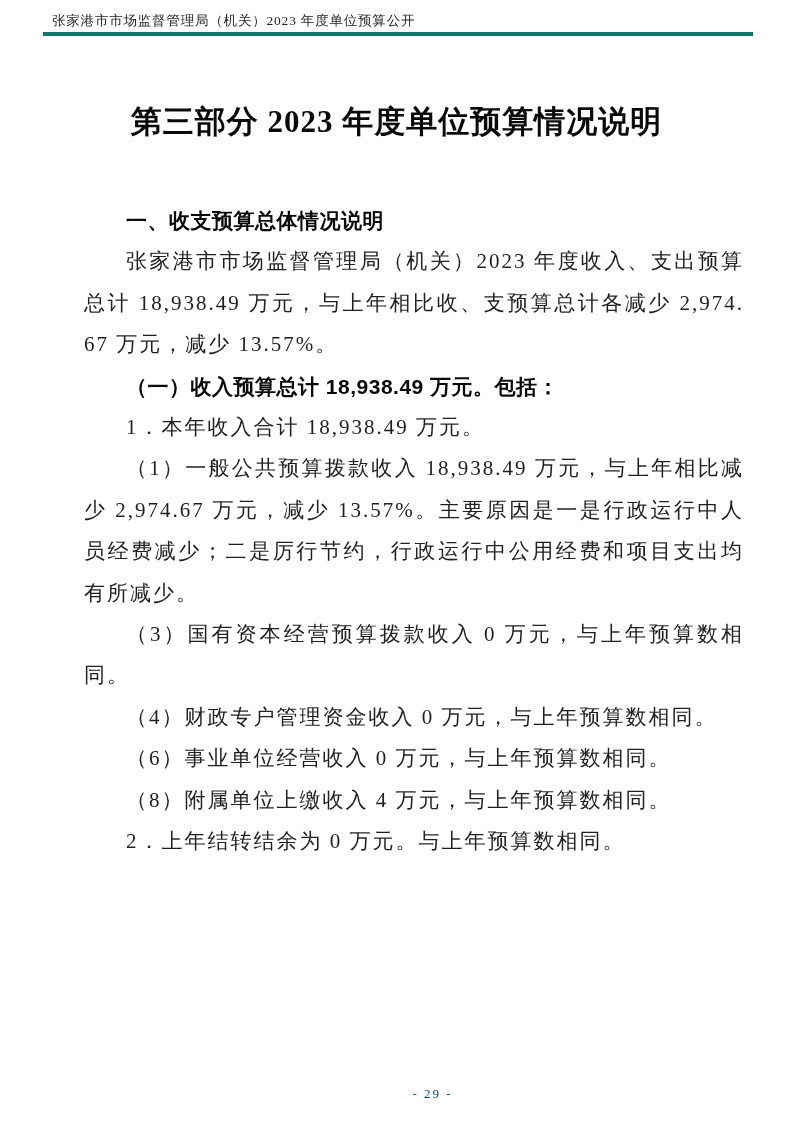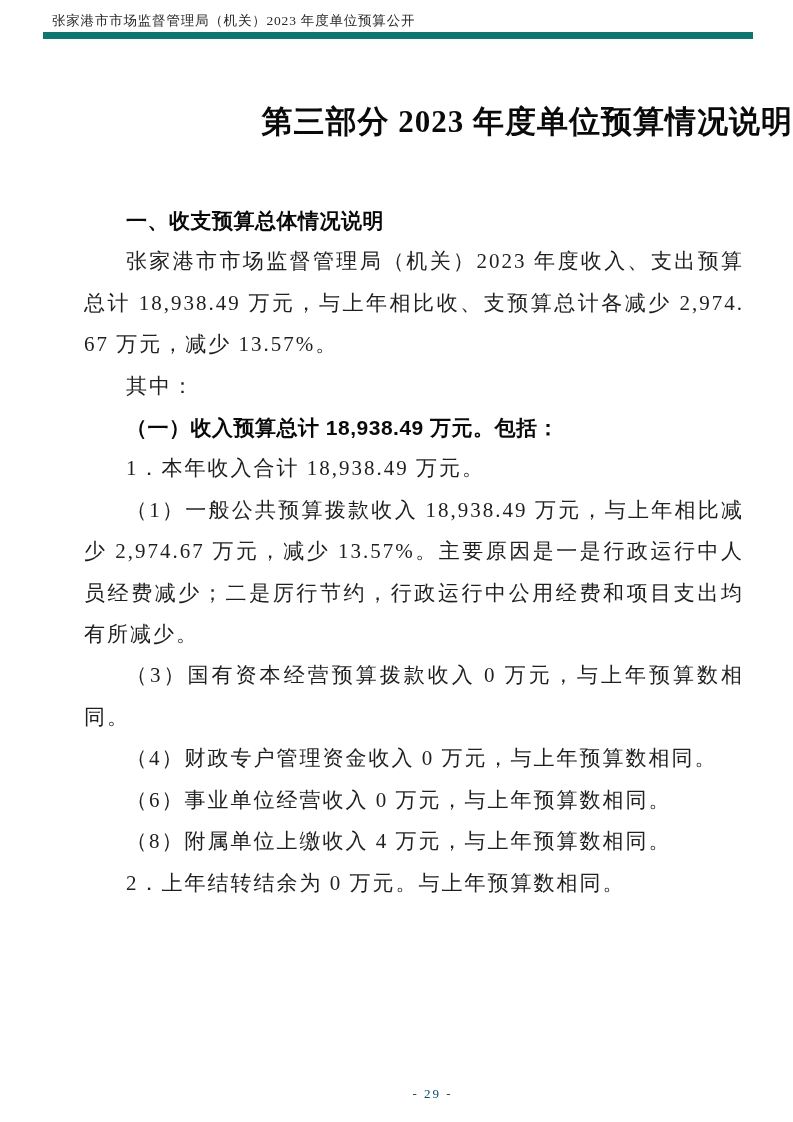--- a/index.html
+++ b/index.html
@@ -15,34 +15,34 @@
     overflow: hidden;
     font-family: "Liberation Serif", "DejaVu Serif", serif;
     color: #1f1f1f;
   }
   .doc-header {
     position: absolute;
     top: 12px;
     left: 43px;
     right: 40px;
     padding: 0 0 3px 9px;
-    border-bottom: 7px solid #0f766e;
+    border-bottom: 4px solid #0f766e;
     font-size: 13.5px;
     line-height: 17px;
     letter-spacing: 0.8px;
     color: #262626;
     white-space: nowrap;
   }
   .doc-title {
     position: absolute;
     top: 102px;
     left: 0;
     width: 100%;
     margin: 0;
-    text-align: right;
+    text-align: center;
     font-size: 31px;
     line-height: 40px;
     font-weight: bold;
     letter-spacing: 1px;
     color: #0a0a0a;
   }
   .doc-body {
     position: absolute;
     top: 200px;
     left: 84px;
@@ -82,21 +82,20 @@
 
   <header class="doc-header">
     <span>张家港市市场监督管理局（机关）2023 年度单位预算公开</span>
   </header>
 
   <h1 class="doc-title">第三部分 2023 年度单位预算情况说明</h1>
 
   <main class="doc-body" id="doc-body">
       <p class="block heading">一、收支预算总体情况说明</p>
       <p class="block paragraph">张家港市市场监督管理局（机关）2023 年度收入、支出预算总计 18,938.49 万元，与上年相比收、支预算总计各减少 2,974.67 万元，减少 13.57%。</p>
-      <p class="block paragraph">其中：</p>
       <p class="block heading">（一）收入预算总计 18,938.49 万元。包括：</p>
       <p class="block paragraph">1．本年收入合计 18,938.49 万元。</p>
       <p class="block paragraph">（1）一般公共预算拨款收入 18,938.49 万元，与上年相比减少 2,974.67 万元，减少 13.57%。主要原因是一是行政运行中人员经费减少；二是厉行节约，行政运行中公用经费和项目支出均有所减少。</p>
       <p class="block paragraph">（3）国有资本经营预算拨款收入 0 万元，与上年预算数相同。</p>
       <p class="block paragraph">（4）财政专户管理资金收入 0 万元，与上年预算数相同。</p>
       <p class="block paragraph">（6）事业单位经营收入 0 万元，与上年预算数相同。</p>
       <p class="block paragraph">（8）附属单位上缴收入 4 万元，与上年预算数相同。</p>
       <p class="block paragraph">2．上年结转结余为 0 万元。与上年预算数相同。</p>
     </main>
 

